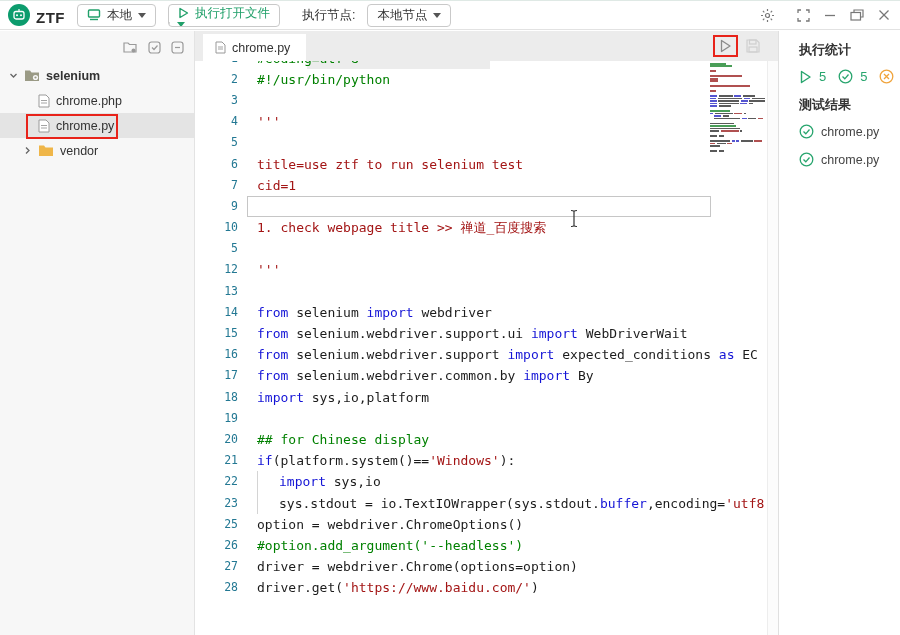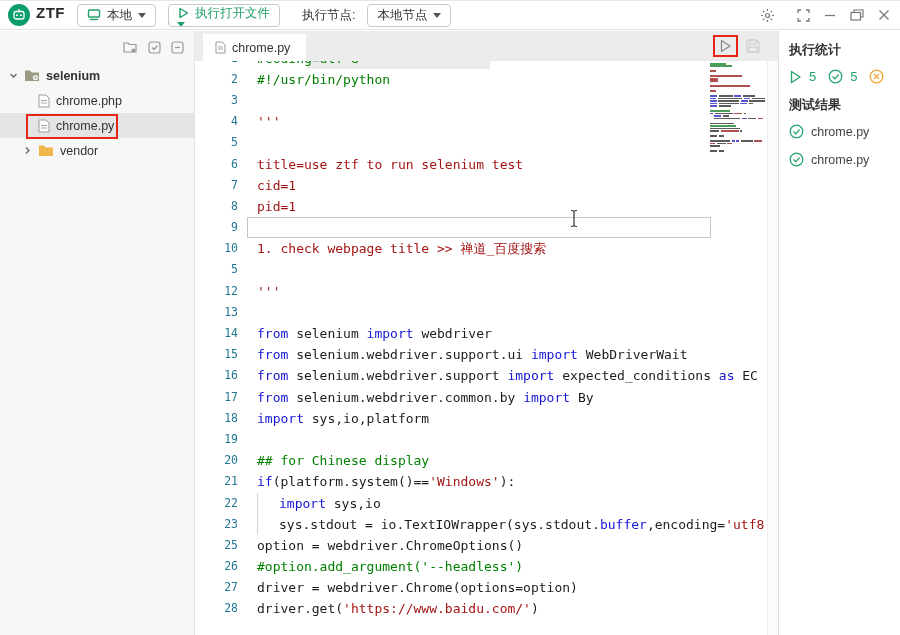--- a/index.html
+++ b/index.html
@@ -3,21 +3,21 @@
 <meta charset="utf-8">
 <style>
   * { margin:0; padding:0; box-sizing:border-box; }
   html,body { width:900px; height:635px; overflow:hidden; background:#fff;
     font-family:"Liberation Sans", sans-serif; color:#333; }
 
   
   .topbar { height:30px; display:flex; align-items:center; gap:12px;
     padding:0 10px 0 8px; border-bottom:1px solid #e2e2e2; background:#fff;
     border-top:1px solid #dfe9e5; }
-  .logo { display:flex; align-items:flex-start; gap:6px; }
+  .logo { display:flex; align-items:flex-end; gap:6px; }
   .logo-circle { width:22px; height:22px; border-radius:50%; background:#0c9c6d;
     display:flex; align-items:center; justify-content:center; }
   .logo-text { font-weight:bold; font-size:15px; color:#2b2b2b; letter-spacing:.5px; }
   .tb-btn { display:inline-flex; align-items:center; gap:6px; height:23px;
     padding:0 9px; border:1px solid #c9c9c9; border-radius:4px; background:#fff;
     font-size:12.5px; color:#333; cursor:pointer; }
   .split { display:inline-flex; height:23px; border:1px solid #c9c9c9;
     border-radius:4px; overflow:hidden; background:#fff;flex-direction:column; }
   .split .part { display:inline-flex; align-items:center; gap:6px; padding:0 9px;
     font-size:12.5px; color:#21a06a; }
@@ -83,21 +83,21 @@
 
   .minimap { position:absolute; top:2px; right:12px; width:56px; z-index:2; }
   .mrow { height:1.7px; margin-bottom:0.8px; display:flex; }
   .mrow span { height:1.7px; margin-right:1.5px; display:inline-block; }
   .scrollstrip { position:absolute; top:0; right:0; bottom:0; width:11px;
     background:#fcfcfc; border-left:1px solid #ededed; z-index:2; cursor:pointer; }
   .ibeam { position:absolute; left:374px; top:148px; z-index:4; }
 
   
   .rightpanel { width:122px; flex:none; background:#fff; border-left:1px solid #e0e0e0;
-    padding:10px 0 0 10px; }
+    padding:10px 0 0 20px; }
   .rp-title { font-size:13px; font-weight:bold; color:#333; margin-bottom:10px; }
   .stats-row { display:flex; align-items:center; gap:7px; margin-bottom:12px; }
   .stat-num { color:#28a56e; font-size:13px; margin-right:5px; }
   .result-item { display:flex; align-items:center; gap:7px; margin-bottom:13px;
     font-size:12.5px; color:#444; cursor:pointer; }
 </style>
 </head>
 <body>
 
 <div class="topbar">
@@ -297,21 +297,20 @@
     <div class="editor-body">
       <div class="l1-highlight"></div>
       <div class="codewrap" id="code">
           <div class="crow"><span class="ln">1</span><span class="ct"><span class="tk-c">#coding=utf-8</span></span></div>
           <div class="crow"><span class="ln">2</span><span class="ct"><span class="tk-c">#!/usr/bin/python</span></span></div>
           <div class="crow"><span class="ln">3</span><span class="ct"></span></div>
           <div class="crow"><span class="ln">4</span><span class="ct"><span class="tk-s">'''</span></span></div>
           <div class="crow"><span class="ln">5</span><span class="ct"></span></div>
           <div class="crow"><span class="ln">6</span><span class="ct"><span class="tk-s">title=use ztf to run selenium test</span></span></div>
           <div class="crow"><span class="ln">7</span><span class="ct"><span class="tk-s">cid=1</span></span></div>
-          <div class="crow"><span class="ln">8</span><span class="ct"><span class="tk-s">pid=1</span></span></div>
           <div class="crow cur"><span class="ln">9</span><span class="ct"></span></div>
           <div class="crow"><span class="ln">10</span><span class="ct"><span class="tk-s">1. check webpage title &gt;&gt; 禅道_百度搜索</span></span></div>
           <div class="crow"><span class="ln">5</span><span class="ct"></span></div>
           <div class="crow"><span class="ln">12</span><span class="ct"><span class="tk-s">'''</span></span></div>
           <div class="crow"><span class="ln">13</span><span class="ct"></span></div>
           <div class="crow"><span class="ln">14</span><span class="ct"><span class="tk-k">from</span><span class="tk-p"> selenium </span><span class="tk-k">import</span><span class="tk-p"> webdriver</span></span></div>
           <div class="crow"><span class="ln">15</span><span class="ct"><span class="tk-k">from</span><span class="tk-p"> selenium.webdriver.support.ui </span><span class="tk-k">import</span><span class="tk-p"> WebDriverWait</span></span></div>
           <div class="crow"><span class="ln">16</span><span class="ct"><span class="tk-k">from</span><span class="tk-p"> selenium.webdriver.support </span><span class="tk-k">import</span><span class="tk-p"> expected_conditions </span><span class="tk-k">as</span><span class="tk-p"> EC</span></span></div>
           <div class="crow"><span class="ln">17</span><span class="ct"><span class="tk-k">from</span><span class="tk-p"> selenium.webdriver.common.by </span><span class="tk-k">import</span><span class="tk-p"> By</span></span></div>
           <div class="crow"><span class="ln">18</span><span class="ct"><span class="tk-k">import</span><span class="tk-p"> sys,io,platform</span></span></div>

